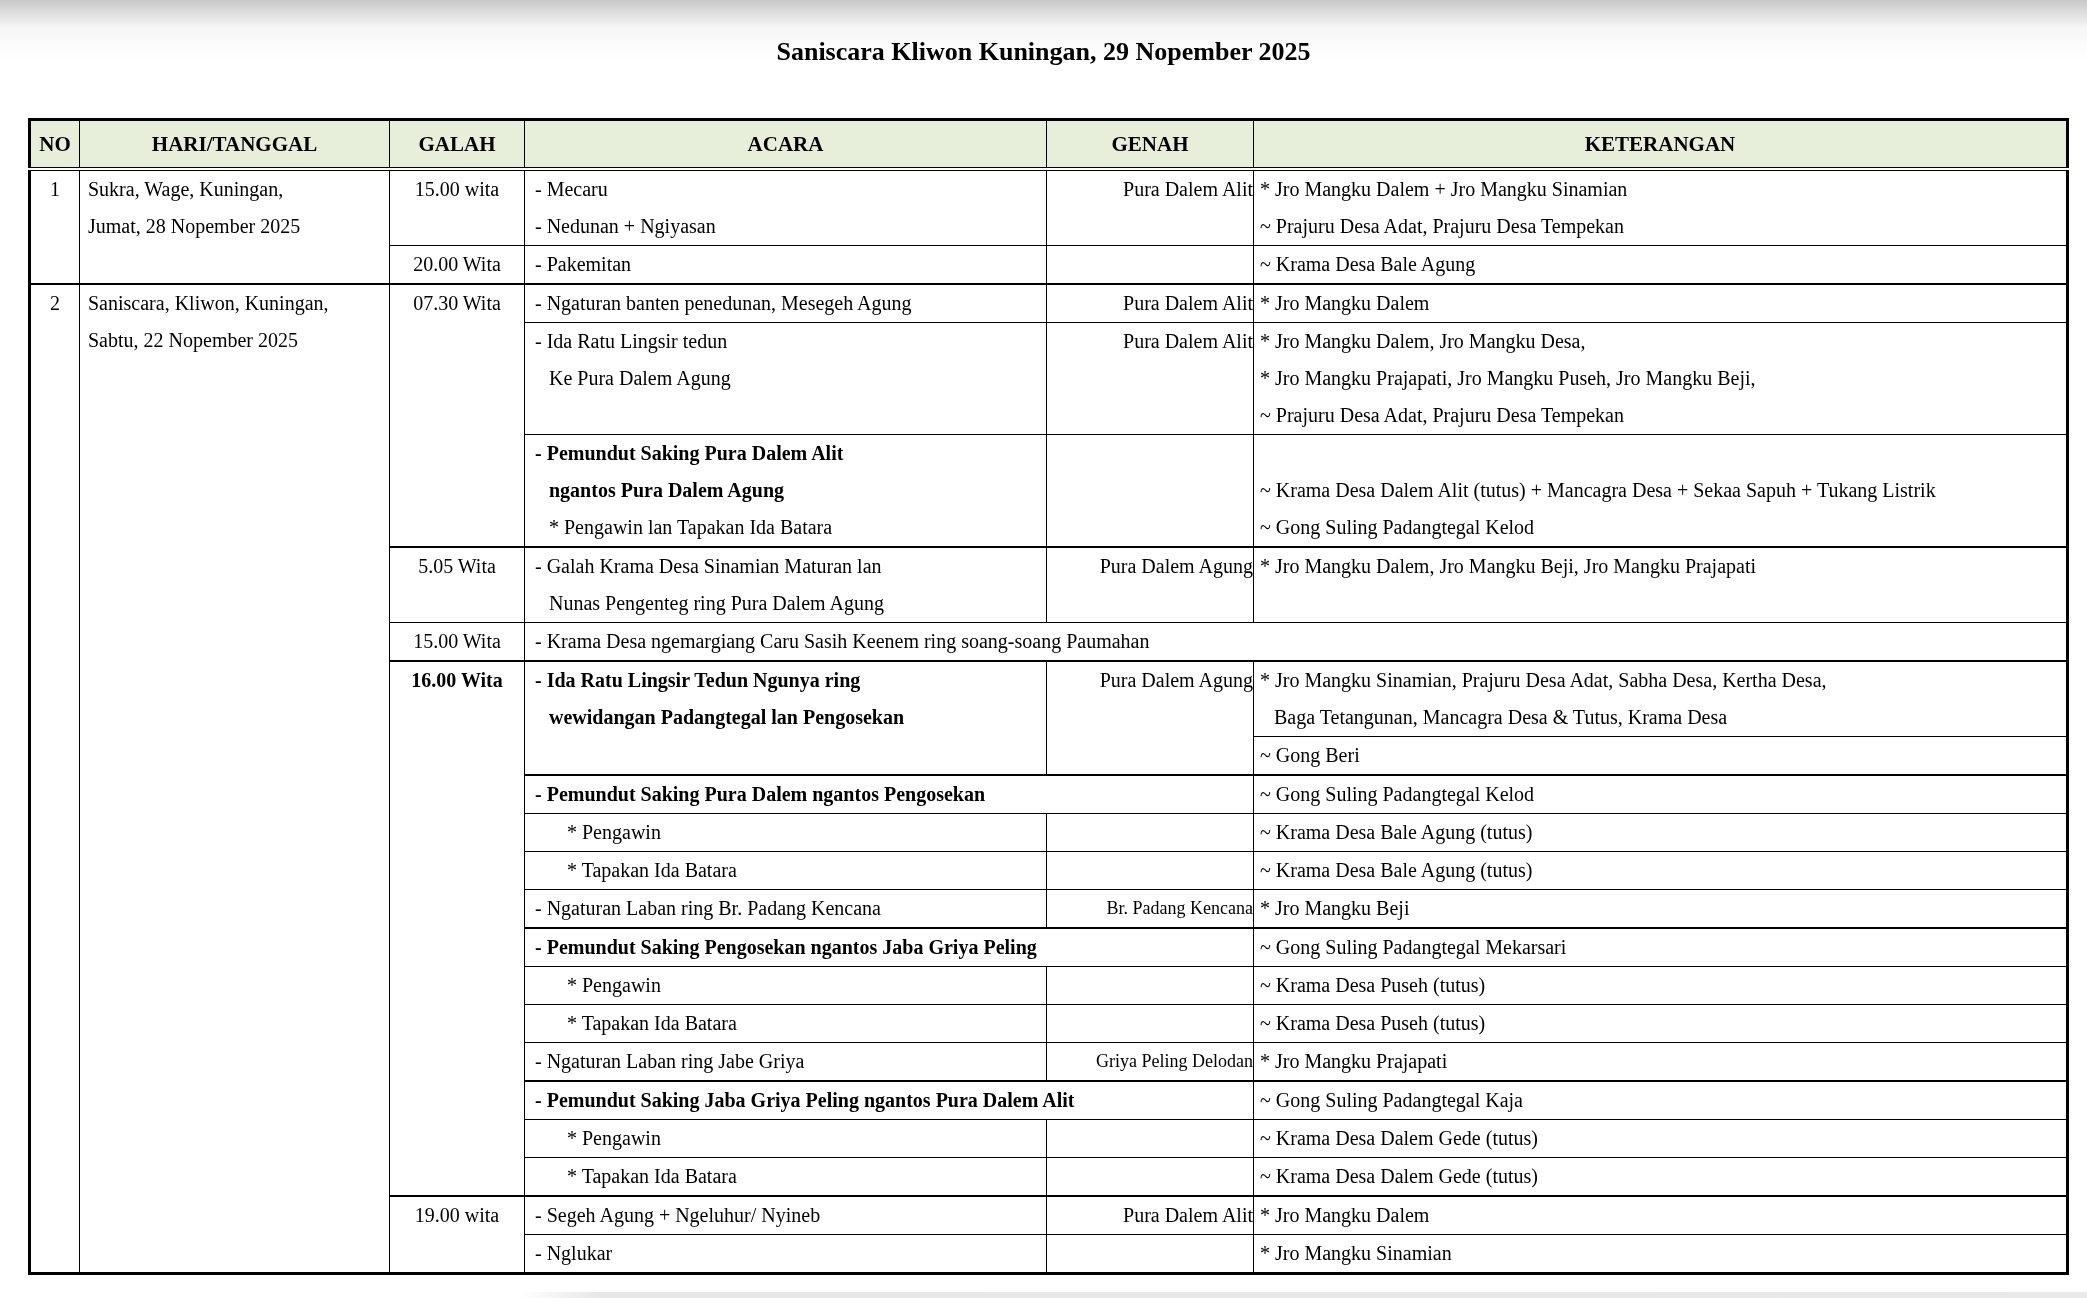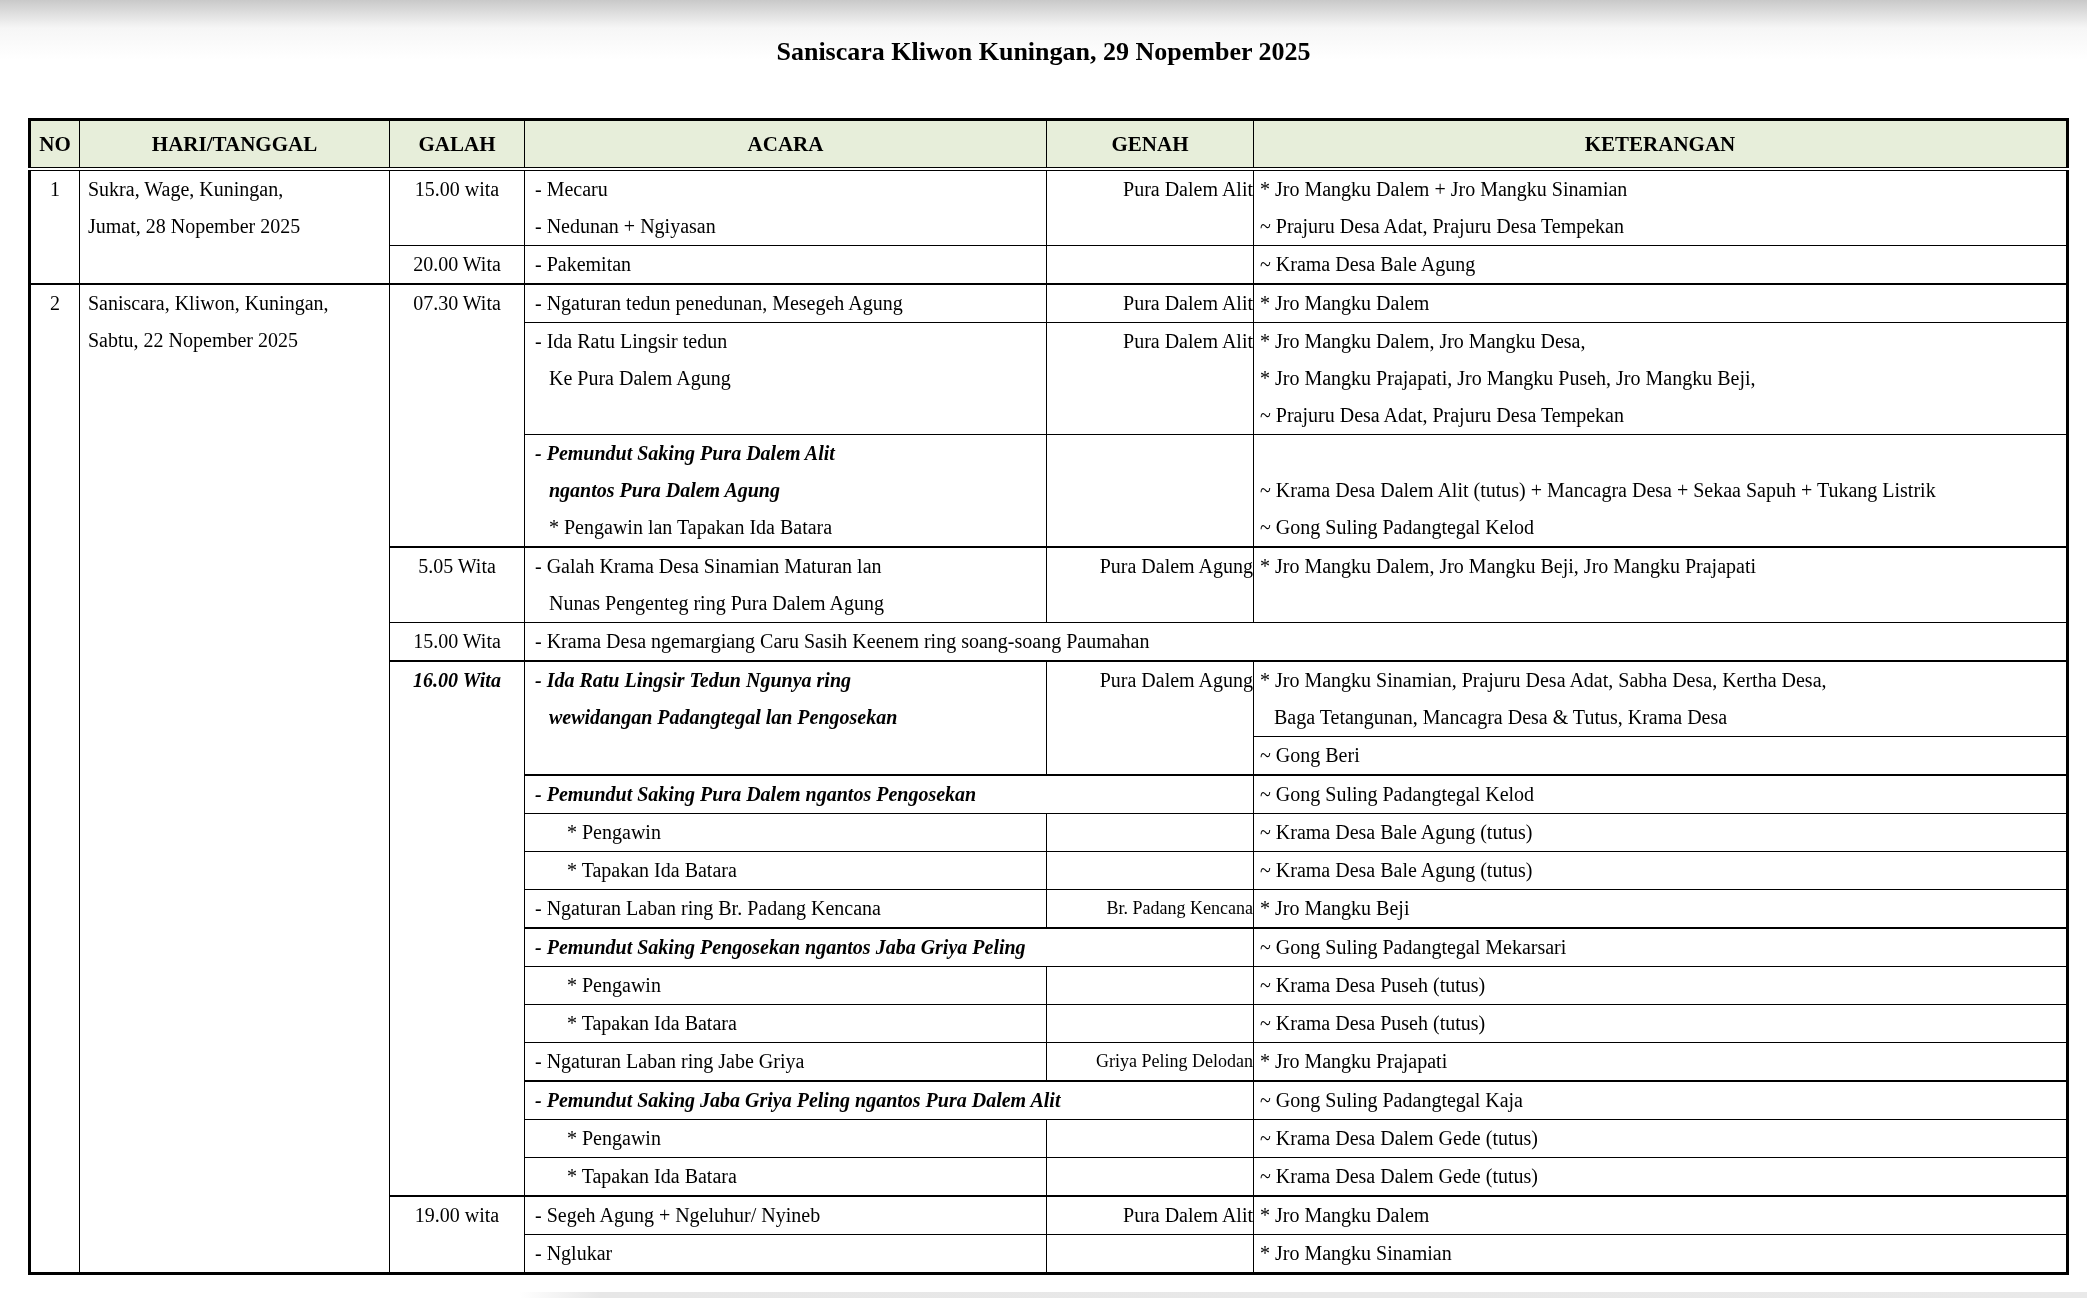--- a/index.html
+++ b/index.html
@@ -44,21 +44,21 @@
   tr.tt > td{border-top:2px solid #000;}
   .ln{
     line-height:37px;
     white-space:nowrap;
     padding-left:var(--pl,6px);
   }
   .ln.ind1{padding-left:calc(var(--pl,6px) + 14px);}
   .ln.ind2{padding-left:calc(var(--pl,6px) + 32px);}
   .ln.sm{font-size:18px;}
   .f-b{font-weight:normal;}
-  .f-bi{font-weight:bold;font-style:italic;}
+  .f-bi{font-weight:bold;}
   td.col-no{text-align:center;--pl:0px;}
   td.col-hari{--pl:8px;}
   td.col-galah{text-align:center;--pl:0px;}
   td.col-acara{--pl:10px;}
   td.col-genah{text-align:right;--pl:0px;}
   td.col-ket{--pl:6px;}
   td.vb{vertical-align:bottom;}
 </style>
 </head>
 <body>
@@ -127,21 +127,21 @@
           <div class="ln">2</div>
         </td>
         <td class="col-hari" rowspan="20">
           <div class="ln">Saniscara, Kliwon, Kuningan,</div>
           <div class="ln">Sabtu, 22 Nopember 2025</div>
         </td>
         <td class="col-galah" rowspan="3">
           <div class="ln">07.30 Wita</div>
         </td>
         <td class="col-acara">
-          <div class="ln">- Ngaturan tedun penedunan, Mesegeh Agung</div>
+          <div class="ln">- Ngaturan banten penedunan, Mesegeh Agung</div>
         </td>
         <td class="col-genah">
           <div class="ln">Pura Dalem Alit</div>
         </td>
         <td class="col-ket">
           <div class="ln">* Jro Mangku Dalem</div>
         </td>
       </tr>
       <tr>
         <td class="col-acara">

